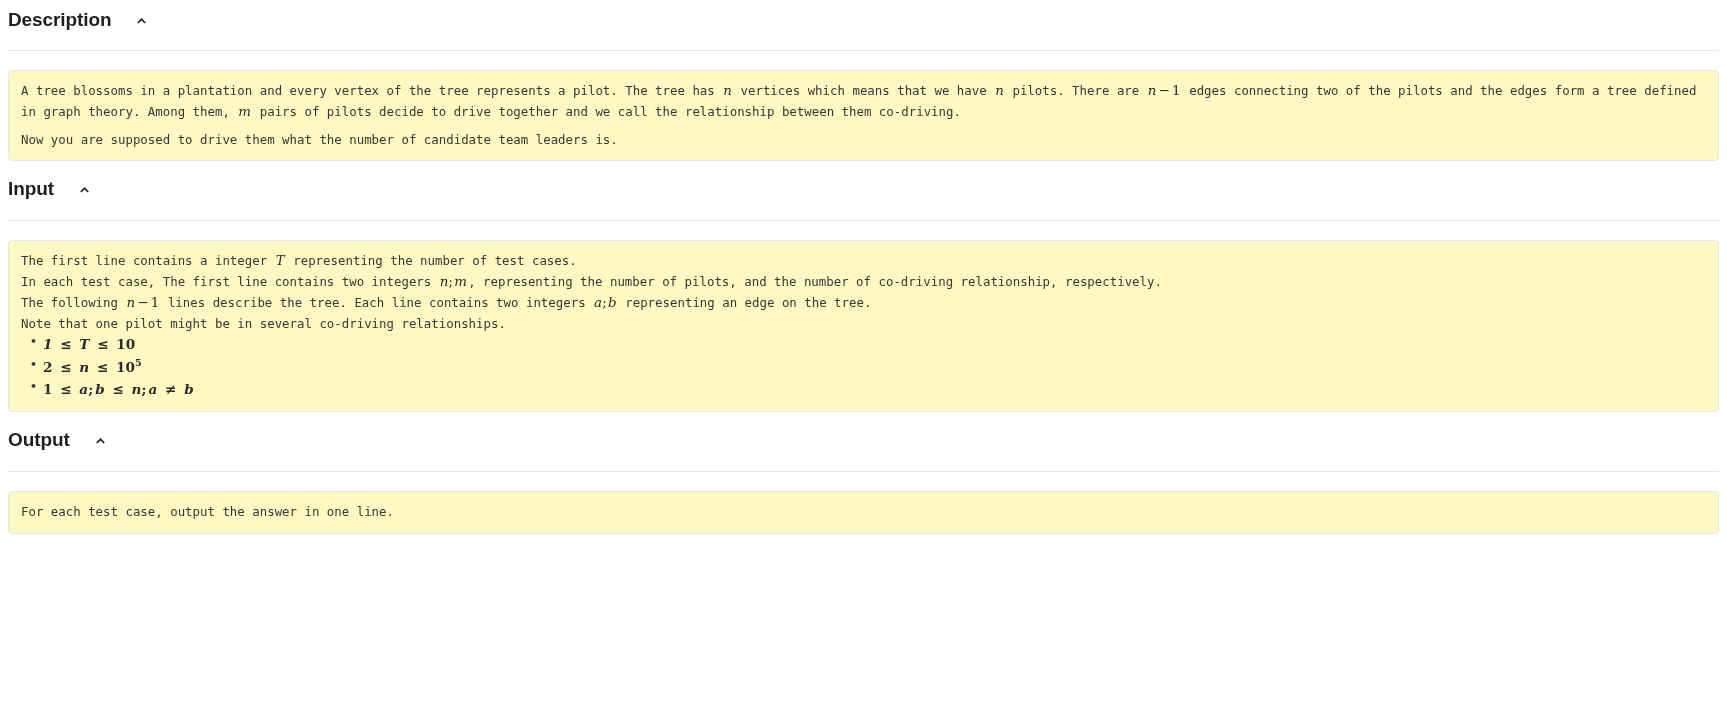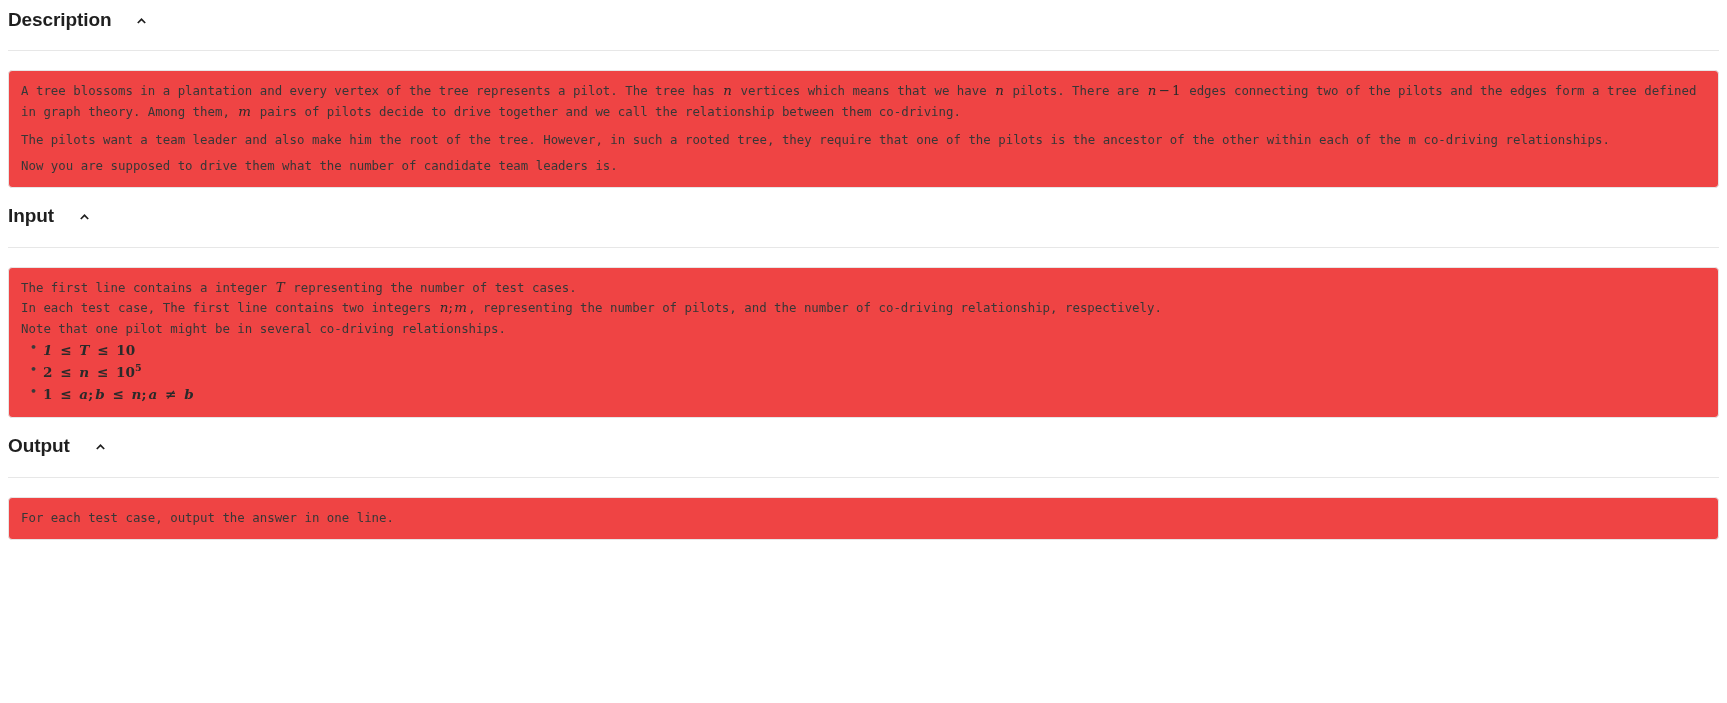--- a/index.html
+++ b/index.html
@@ -50,21 +50,21 @@
     border: 0;
     border-top: 1px solid #e7e7e7;
     margin: 21px 0 0 0;
     width: 100%;
   }
   .rule-input { margin-top: 22px; }
   .rule-out   { margin-top: 22px; }
 
   
   .panel {
-    background: #ef4444;
+    background: #fef9c3;
     border: 1px solid #e6e6e6;
     border-radius: 4px;
     box-sizing: border-box;
     padding: 10px 12px 11px 12px;
     font-family: "DejaVu Sans Mono", "Liberation Mono", monospace;
     font-size: 12.4px;
     line-height: 1.56;
     color: #373737;
   }
   .panel-desc  { margin-top: 19px; }
@@ -139,37 +139,37 @@
     <span class="chev">
       <svg width="13" height="13" viewBox="0 0 13 13" aria-hidden="true">
         <path d="M2.2 8.4 L6.5 4.1 L10.8 8.4 L9.6 9.5 L6.5 6.4 L3.4 9.5 Z" fill="#1f1f1f"></path>
       </svg>
     </span>
   </div>
   <hr class="rule">
 
   <div class="panel panel-desc">
     <p class="para">A tree blossoms in a plantation and every vertex of the tree represents a pilot. The tree has <span class="m">n</span> vertices which means that we have <span class="m">n</span> pilots. There are <span class="m">n<span class="op">−</span><span class="num">1</span></span> edges connecting two of the pilots and the edges form a tree defined in graph theory. Among them, <span class="m">m</span> pairs of pilots decide to drive together and we call the relationship between them co-driving.</p>
-    <p class="para">The pilots want a team leader and also make him the root of the tree. However, in such a rooted tree, they require that one of the pilots is the ancestor of the other within each of the m co-driving relationships.</p>
     <p class="para">Now you are supposed to drive them what the number of candidate team leaders is.</p>
   </div>
 
   <div class="section-head sec-input">
     <span>Input</span>
     <span class="chev">
       <svg width="13" height="13" viewBox="0 0 13 13" aria-hidden="true">
         <path d="M2.2 8.4 L6.5 4.1 L10.8 8.4 L9.6 9.5 L6.5 6.4 L3.4 9.5 Z" fill="#1f1f1f"></path>
       </svg>
     </span>
   </div>
   <hr class="rule rule-input">
 
   <div class="panel panel-input">
     <div class="line">The first line contains a integer <span class="m">T</span> representing the number of test cases.</div>
     <div class="line">In each test case, The first line contains two integers <span class="m">n<span class="semi">;</span>m</span>, representing the number of pilots, and the number of co-driving relationship, respectively.</div>
+    <div class="line">The following <span class="m">n<span class="op">−</span><span class="num">1</span></span> lines describe the tree. Each line contains two integers <span class="m">a<span class="semi">;</span>b</span> representing an edge on the tree.</div>
     <div class="line">Note that one pilot might be in several co-driving relationships.</div>
     <ul class="constraints">
         <li>1 <span class="op">≤</span> T <span class="op">≤</span> <span class="num">10</span></li>
         <li><span class="num">2</span> <span class="op">≤</span> n <span class="op">≤</span> <span class="num">10</span><sup>5</sup></li>
         <li><span class="num">1</span> <span class="op">≤</span> a<span class="semi">;</span>b <span class="op">≤</span> n<span class="semi">;</span>a <span class="op">≠</span> b</li>
       </ul>
   </div>
 
   <div class="section-head sec-out">
     <span>Output</span>

